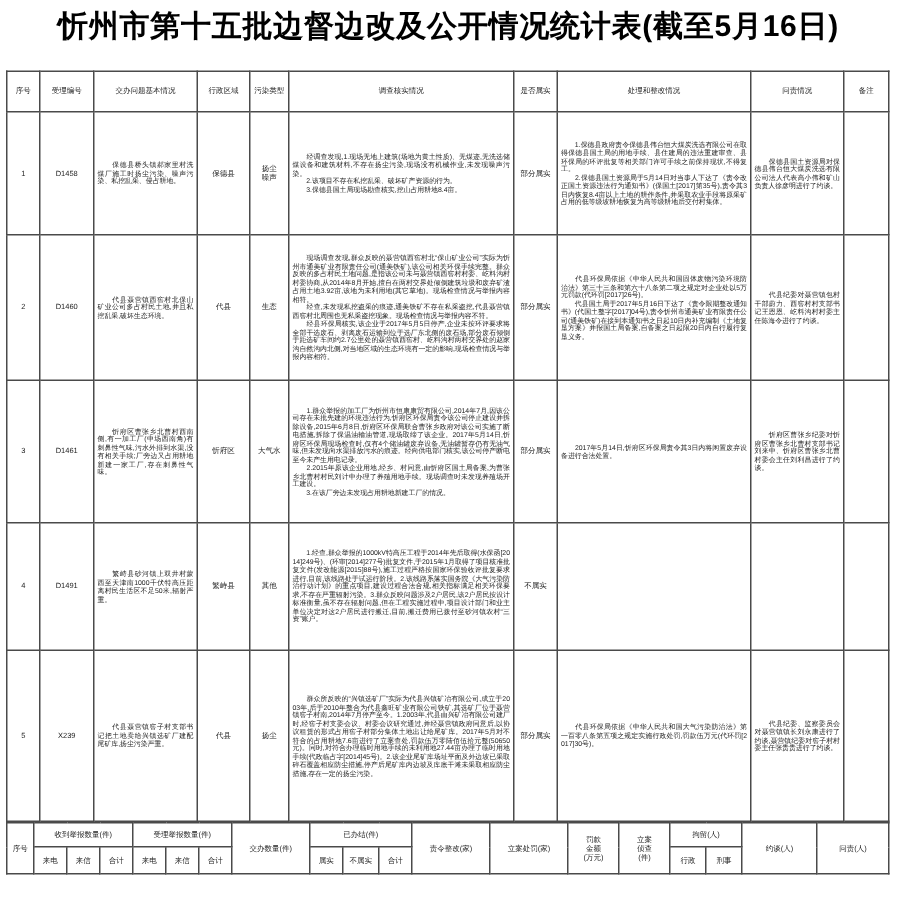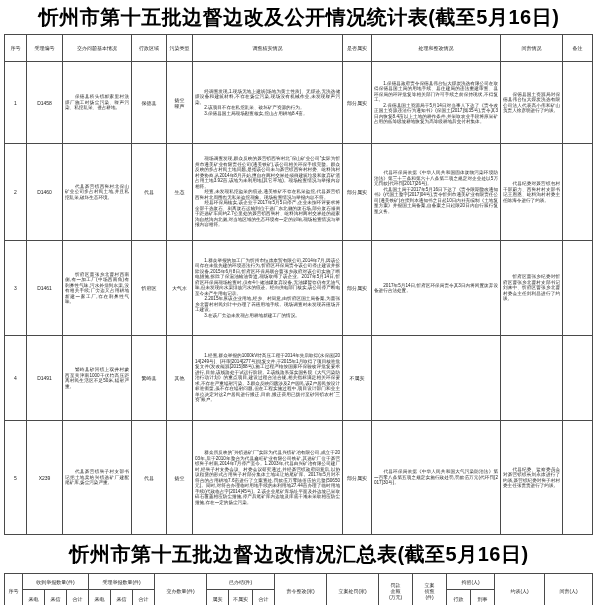--- a/index.html
+++ b/index.html
@@ -1,18 +1,18 @@
 <!DOCTYPE html>
 <html><head>
 <meta charset="utf-8">
 <style>
   html,body{margin:0;padding:0;background:#fff;}
   body{width:600px;height:605px;overflow:hidden;font-family:"Liberation Sans","DejaVu Sans",sans-serif;color:#1c1c1c;}
   .page{padding:3px 6px 0 4px;}
-  .doc-title{font-size:20px;font-weight:bold;text-align:center;color:#000;margin:1px 0 3px 0;letter-spacing:0.5px;white-space:nowrap;}
+  .doc-title{font-size:20px;font-weight:bold;text-align:center;color:#000;margin:1px 0 16px 0;letter-spacing:0.5px;white-space:nowrap;}
   .doc-title.second{margin:6px 0 5px 0;}
   table{border-collapse:collapse;table-layout:fixed;width:588px;}
   td,th{border:1px solid #4a4a4a;padding:1px 2px;vertical-align:middle;overflow:hidden;font-weight:normal;}
   .hd{font-size:5px;text-align:center;white-space:pre-wrap;line-height:6px;}
   .c{font-size:5px;text-align:center;white-space:pre-wrap;line-height:6px;}
   .t{font-size:4.6px;line-height:5.5px;text-align:justify;white-space:pre-wrap;word-break:break-all;}
 </style>
 </head>
 <body>
 
@@ -111,21 +111,20 @@
       <td class="c">扬尘</td>
       <td class="t">　　群众所反映的“兴镇选矿厂”实际为代县兴镇矿冶有限公司,成立于2003年,后于2010年整合为代县鑫旺矿业有限公司铁矿,其选矿厂位于聂营镇窖子村南,2014年7月停产至今。1.2003年,代县由兴矿冶有限公司建厂时,经窖子村支委会议、村委会议研究通过,并经聂营镇政府同意后,以协议租赁的形式占用窖子村部分集体土地出让给尾矿库。2017年5月对不符合的占用耕地7.6亩进行了立案查处,罚款伍万零陆佰伍拾元整(50650元)。同时,对符合办理临时用地手续的未利用地27.44亩办理了临时用地手续(代政临占字[2014]45号)。2.该企业尾矿库场址平面及外边坡已采取碎石覆盖相应防尘措施,停产后尾矿库内边坡及库底干滩未采取相应防尘措施,存在一定的扬尘污染。</td>
       <td class="c">部分属实</td>
       <td class="t">　　代县环保局依据《中华人民共和国大气污染防治法》第一百零八条第五项之规定实施行政处罚,罚款伍万元(代环罚[2017]30号)。</td>
       <td class="t">　　代县纪委、监察委员会对聂营镇镇长刘永康进行了约谈,聂营镇纪委对窖子村村委主任张贵贵进行了约谈。</td>
       <td class="t"></td>
     </tr>
   </tbody>
     </table>
 
-  <div class="doc-title second">忻州市第十五批边督边改情况汇总表(截至5月16日)</div>
 
   <table>
     <colgroup>
       <col style="width:18px">
         <col style="width:22px">
         <col style="width:22px">
         <col style="width:22px">
       <col style="width:22px">
         <col style="width:22px">
         <col style="width:22px">

